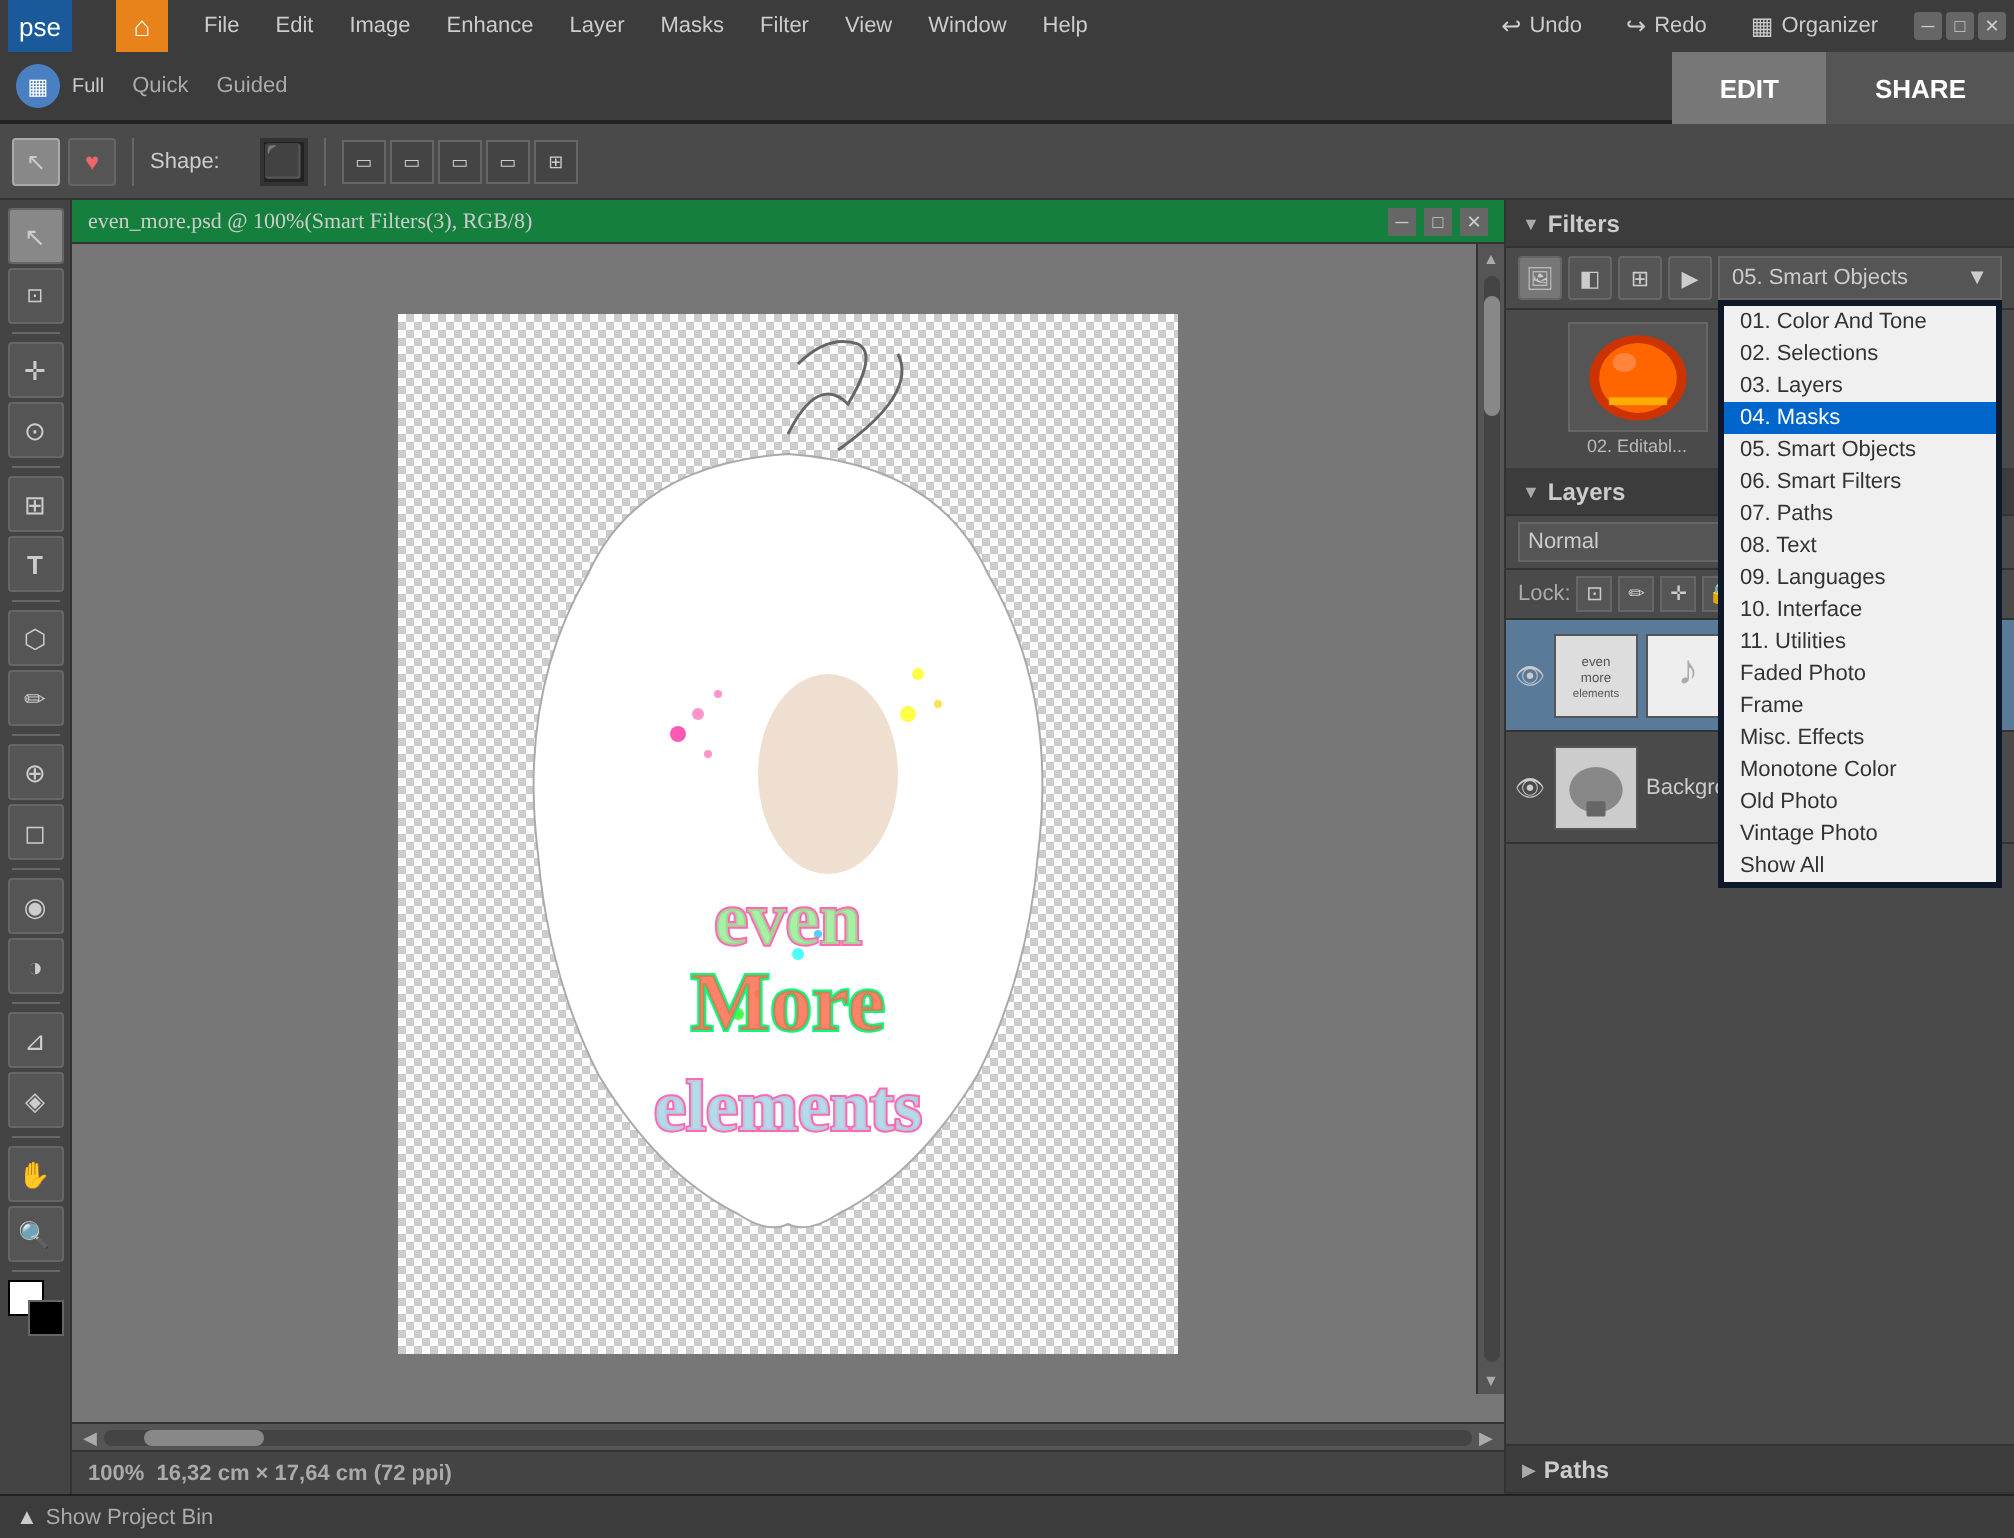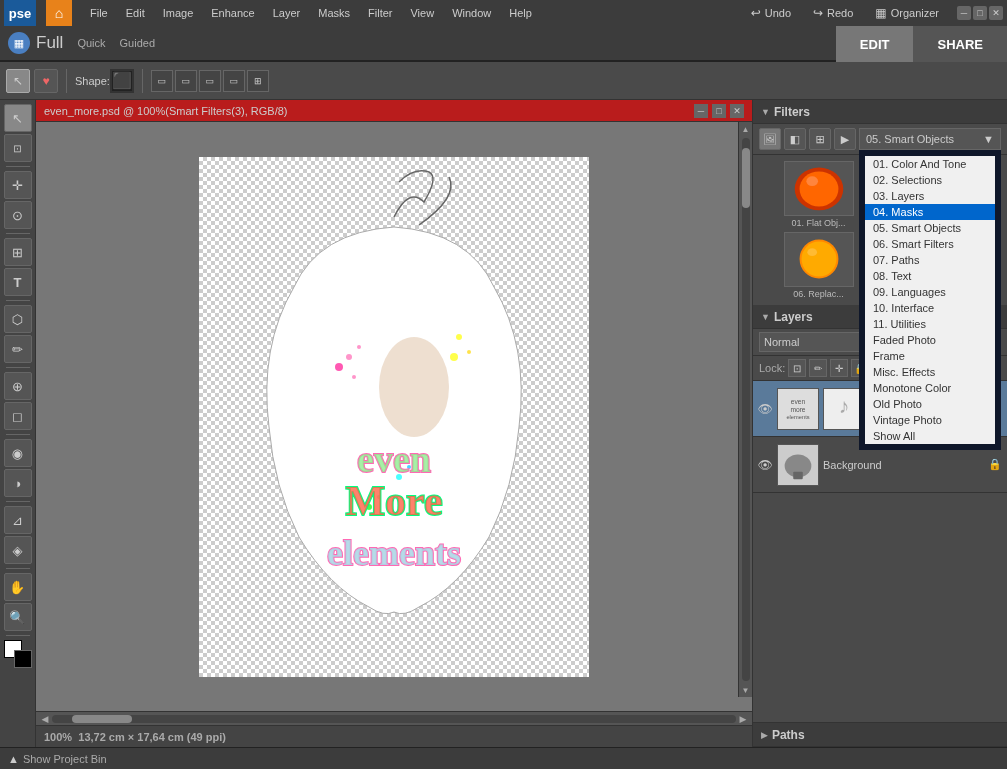--- a/index.html
+++ b/index.html
@@ -1,61 +1,61 @@
 <!DOCTYPE html>
 <html><head>
   <meta charset="utf-8">
   <style>
     * { margin: 0; padding: 0; box-sizing: border-box; }
     body { width: 1007px; height: 769px; background: #555555; font-family: Arial, sans-serif; font-size: 11px; color: #ccc; overflow: hidden; }
 
     
     #menu-bar { background: #3c3c3c; height: 26px; display: flex; align-items: center; padding: 0 4px; gap: 2px; }
-    #menu-bar .app-icon { width: 32px; height: 26px; background: #1a5a9a; display: flex; align-items: center; justify-content: center; font-weight: bold; font-size: 13px; color: white; margin-right: 8px; }
+    #menu-bar .app-icon { width: 32px; height: 26px; background: #1a5a9a; display: flex; align-items: center; justify-content: center; font-weight: normal; font-size: 13px; color: white; margin-right: 20px; }
     #menu-bar .home-icon { width: 26px; height: 26px; background: #e8821a; display: flex; align-items: center; justify-content: center; color: white; font-size: 14px; margin-right: 8px; }
     #menu-bar .menu-item { padding: 2px 8px; color: #ccc; font-size: 11px; cursor: pointer; }
     .spacer { flex: 1; }
     .top-right-btns { display: flex; align-items: center; gap: 6px; }
     .top-right-btns .action-btn { padding: 2px 8px; color: #ccc; font-size: 11px; cursor: pointer; display: flex; align-items: center; gap: 4px; }
     .top-right-btns .action-btn .icon { font-size: 12px; }
     .window-controls { display: flex; gap: 2px; margin-left: 8px; }
     .win-btn { width: 14px; height: 14px; background: #666; border-radius: 2px; display: flex; align-items: center; justify-content: center; font-size: 9px; color: #ccc; cursor: pointer; }
 
     
     #mode-tabs { display: flex; height: 36px; }
     #mode-tabs .tab-edit { background: #777; color: white; padding: 0 24px; display: flex; align-items: center; font-size: 13px; font-weight: bold; cursor: pointer; }
     #mode-tabs .tab-create { background: #e8821a; color: white; padding: 0 24px; display: flex; align-items: center; font-size: 13px; font-weight: bold; cursor: pointer; }
     #mode-tabs .tab-share { background: #555; color: white; padding: 0 24px; display: flex; align-items: center; font-size: 13px; font-weight: bold; cursor: pointer; }
 
     
     #toolbar { background: #4a4a4a; height: 38px; display: flex; align-items: center; padding: 0 6px; gap: 4px; border-bottom: 1px solid #333; }
     .tool-btn { width: 24px; height: 24px; background: #555; border: 1px solid #666; display: flex; align-items: center; justify-content: center; cursor: pointer; color: #ccc; font-size: 12px; border-radius: 2px; }
     .tool-btn.active { background: #888; border-color: #aaa; }
     .tool-sep { width: 1px; height: 24px; background: #666; margin: 0 4px; }
-    .shape-selector { display: flex; align-items: center; gap: 0; }
+    .shape-selector { display: flex; align-items: center; gap: 20px; }
     .shape-label { color: #ccc; font-size: 11px; }
     .shape-preview { width: 24px; height: 24px; border: 2px solid #333; background: #222; display: flex; align-items: center; justify-content: center; }
     .shape-preview span { font-size: 16px; }
     .shape-options { display: flex; gap: 2px; }
     .shape-opt { width: 22px; height: 22px; border: 1px solid #666; background: #444; display: flex; align-items: center; justify-content: center; font-size: 9px; cursor: pointer; }
 
     
     #main { display: flex; height: calc(769px - 26px - 36px - 38px - 22px); }
 
     
     #toolbox { width: 36px; background: #444; border-right: 1px solid #333; display: flex; flex-direction: column; align-items: center; padding: 4px 2px; gap: 2px; }
     .tool-icon { width: 28px; height: 28px; background: #555; border: 1px solid #666; display: flex; align-items: center; justify-content: center; cursor: pointer; color: #ccc; font-size: 13px; border-radius: 2px; }
     .tool-icon.active { background: #888; }
     .tool-sep-h { width: 24px; height: 1px; background: #666; margin: 2px 0; }
     .fg-box { width: 18px; height: 18px; background: #fff; border: 1px solid #000; position: absolute; top: 0; left: 0; }
     .bg-box { width: 18px; height: 18px; background: #000; border: 1px solid #666; position: absolute; bottom: 0; right: 0; }
 
     
     #canvas-area { flex: 1; background: #666; display: flex; flex-direction: column; overflow: hidden; }
-    #canvas-titlebar { background: #b91c1c; height: 22px; display: flex; align-items: center; padding: 0 8px; gap: 4px; border-bottom: 1px solid #333; }
+    #canvas-titlebar { background: #15803d; height: 22px; display: flex; align-items: center; padding: 0 8px; gap: 4px; border-bottom: 1px solid #333; font-family: Liberation Serif, serif; }
     #canvas-titlebar .title { color: #ccc; font-size: 11px; flex: 1; }
     #canvas-titlebar .win-ctrl { width: 14px; height: 14px; background: #666; display: flex; align-items: center; justify-content: center; font-size: 9px; cursor: pointer; color: #ccc; }
     #canvas-scroll-area { flex: 1; overflow: hidden; background: #777; position: relative; display: flex; align-items: center; justify-content: center; }
     #canvas { width: 390px; height: 520px; background: white; position: relative; overflow: hidden; }
     
     .checker-bg { position: absolute; top: 0; left: 0; width: 100%; height: 100%; background-image: linear-gradient(45deg, #ccc 25%, transparent 25%), linear-gradient(-45deg, #ccc 25%, transparent 25%), linear-gradient(45deg, transparent 75%, #ccc 75%), linear-gradient(-45deg, transparent 75%, #ccc 75%); background-size: 8px 8px; background-position: 0 0, 0 4px, 4px -4px, -4px 0px; }
     
     .apple-art { width: 100%; height: 100%; position: absolute; top: 0; left: 0; }
 
     
@@ -76,21 +76,21 @@
     .section-header { background: #3c3c3c; height: 24px; display: flex; align-items: center; padding: 0 8px; gap: 4px; cursor: pointer; border-bottom: 1px solid #333; }
     .section-header .arrow { font-size: 9px; color: #aaa; }
     .section-header .label { font-size: 12px; font-weight: bold; color: #ccc; }
 
     .effects-toolbar { display: flex; align-items: center; padding: 4px 6px; gap: 3px; background: #4a4a4a; border-bottom: 1px solid #333; }
     .eff-btn { width: 22px; height: 22px; background: #555; border: 1px solid #666; display: flex; align-items: center; justify-content: center; cursor: pointer; font-size: 11px; border-radius: 2px; }
     .eff-btn.active { background: #777; }
     .eff-dropdown { flex: 1; height: 22px; background: #555; border: 1px solid #666; color: #ccc; font-size: 11px; display: flex; align-items: center; padding: 0 6px; cursor: pointer; justify-content: space-between; position: relative; }
 
     
-    .dropdown-menu { background: #f0f0f0; border: 6px solid #0f172a; position: absolute; top: 22px; left: 0; right: 0; z-index: 100; color: #333; }
+    .dropdown-menu { background: #f0f0f0; border: 3px solid #0f172a; position: absolute; top: 22px; left: 0; right: 0; z-index: 100; color: #333; }
     .dropdown-item { padding: 2px 8px; font-size: 11px; cursor: pointer; white-space: nowrap; }
     .dropdown-item.selected { background: #0066cc; color: white; }
 
     
     .effects-grid { display: grid; grid-template-columns: 1fr 1fr; gap: 4px; padding: 6px; background: #4a4a4a; }
     .effect-thumb { display: flex; flex-direction: column; align-items: center; cursor: pointer; }
     .effect-img { width: 70px; height: 55px; background: #555; border: 1px solid #666; display: flex; align-items: center; justify-content: center; overflow: hidden; }
     .effect-label { font-size: 9px; color: #bbb; text-align: center; margin-top: 2px; width: 70px; white-space: nowrap; overflow: hidden; text-overflow: ellipsis; }
 
     
@@ -158,21 +158,21 @@
   <div class="window-controls">
     <div class="win-btn">─</div>
     <div class="win-btn">□</div>
     <div class="win-btn">✕</div>
   </div>
 </div>
 
 <div style="display:flex; background:#3c3c3c; border-bottom:2px solid #222; height:36px;">
   <div style="flex:1; display:flex; align-items:center; padding-left:8px; gap:6px;">
     <div style="width:22px;height:22px;background:#4a7fc1;border-radius:50%;display:flex;align-items:center;justify-content:center;font-size:11px;color:white;">▦</div>
-    <div style="color:#ccc;font-size:17px;cursor:pointer;">Full</div>
+    <div style="color:#ccc;font-size:10px;cursor:pointer;">Full</div>
     <div style="color:#aaa;font-size:11px;cursor:pointer;margin-left:8px;">Quick</div>
     <div style="color:#aaa;font-size:11px;cursor:pointer;margin-left:8px;">Guided</div>
   </div>
   <div id="mode-tabs">
     <div class="tab-edit">EDIT</div>
     <div class="tab-share">SHARE</div>
   </div>
 </div>
 
 <div id="toolbar">
@@ -285,21 +285,21 @@
     <div id="canvas-hscroll">
       <div class="scroll-arrow">◀</div>
       <div class="hscroll-track">
         <div class="hscroll-thumb"></div>
       </div>
       <div class="scroll-arrow">▶</div>
     </div>
     <div id="status-bar">
       <span class="status-text">100%</span>
       <span class="status-text">&nbsp;&nbsp;</span>
-      <span class="status-text">13,72 cm × 17,64 cm (49 ppi)</span>
+      <span class="status-text">16,32 cm × 17,64 cm (72 ppi)</span>
     </div>
   </div>
 
   <div id="right-panel">
 
     <div id="effects-section">
       <div class="section-header">
         <span class="arrow">▼</span>
         <span class="label">Filters</span>
       </div>
@@ -337,30 +337,20 @@
         </div>
       </div>
 
       <div class="effects-grid">
         <div class="effect-thumb">
           <div class="effect-img">
             <svg width="70" height="55" viewBox="0 0 70 55">
               <ellipse cx="35" cy="28" rx="25" ry="22" fill="#cc3300"></ellipse>
               <ellipse cx="35" cy="28" rx="20" ry="18" fill="#ff6600"></ellipse>
               <ellipse cx="28" cy="20" rx="6" ry="5" fill="#ff9966" opacity="0.6"></ellipse>
-            </svg>
-          </div>
-          <span class="effect-label">01. Flat Obj...</span>
-        </div>
-        <div class="effect-thumb">
-          <div class="effect-img">
-            <svg width="70" height="55" viewBox="0 0 70 55">
-              <ellipse cx="35" cy="28" rx="25" ry="22" fill="#cc3300"></ellipse>
-              <ellipse cx="35" cy="28" rx="20" ry="18" fill="#ff6600"></ellipse>
-              <ellipse cx="28" cy="20" rx="6" ry="5" fill="#ff9966" opacity="0.6"></ellipse>
               <rect x="20" y="38" width="30" height="4" fill="#ffcc00" opacity="0.7"></rect>
             </svg>
           </div>
           <span class="effect-label">02. Editabl...</span>
         </div>
         <div class="effect-thumb">
           <div class="effect-img">
             <svg width="70" height="55" viewBox="0 0 70 55">
               <circle cx="35" cy="27" r="20" fill="#ff8800"></circle>
               <circle cx="35" cy="27" r="18" fill="#ffaa00"></circle>

